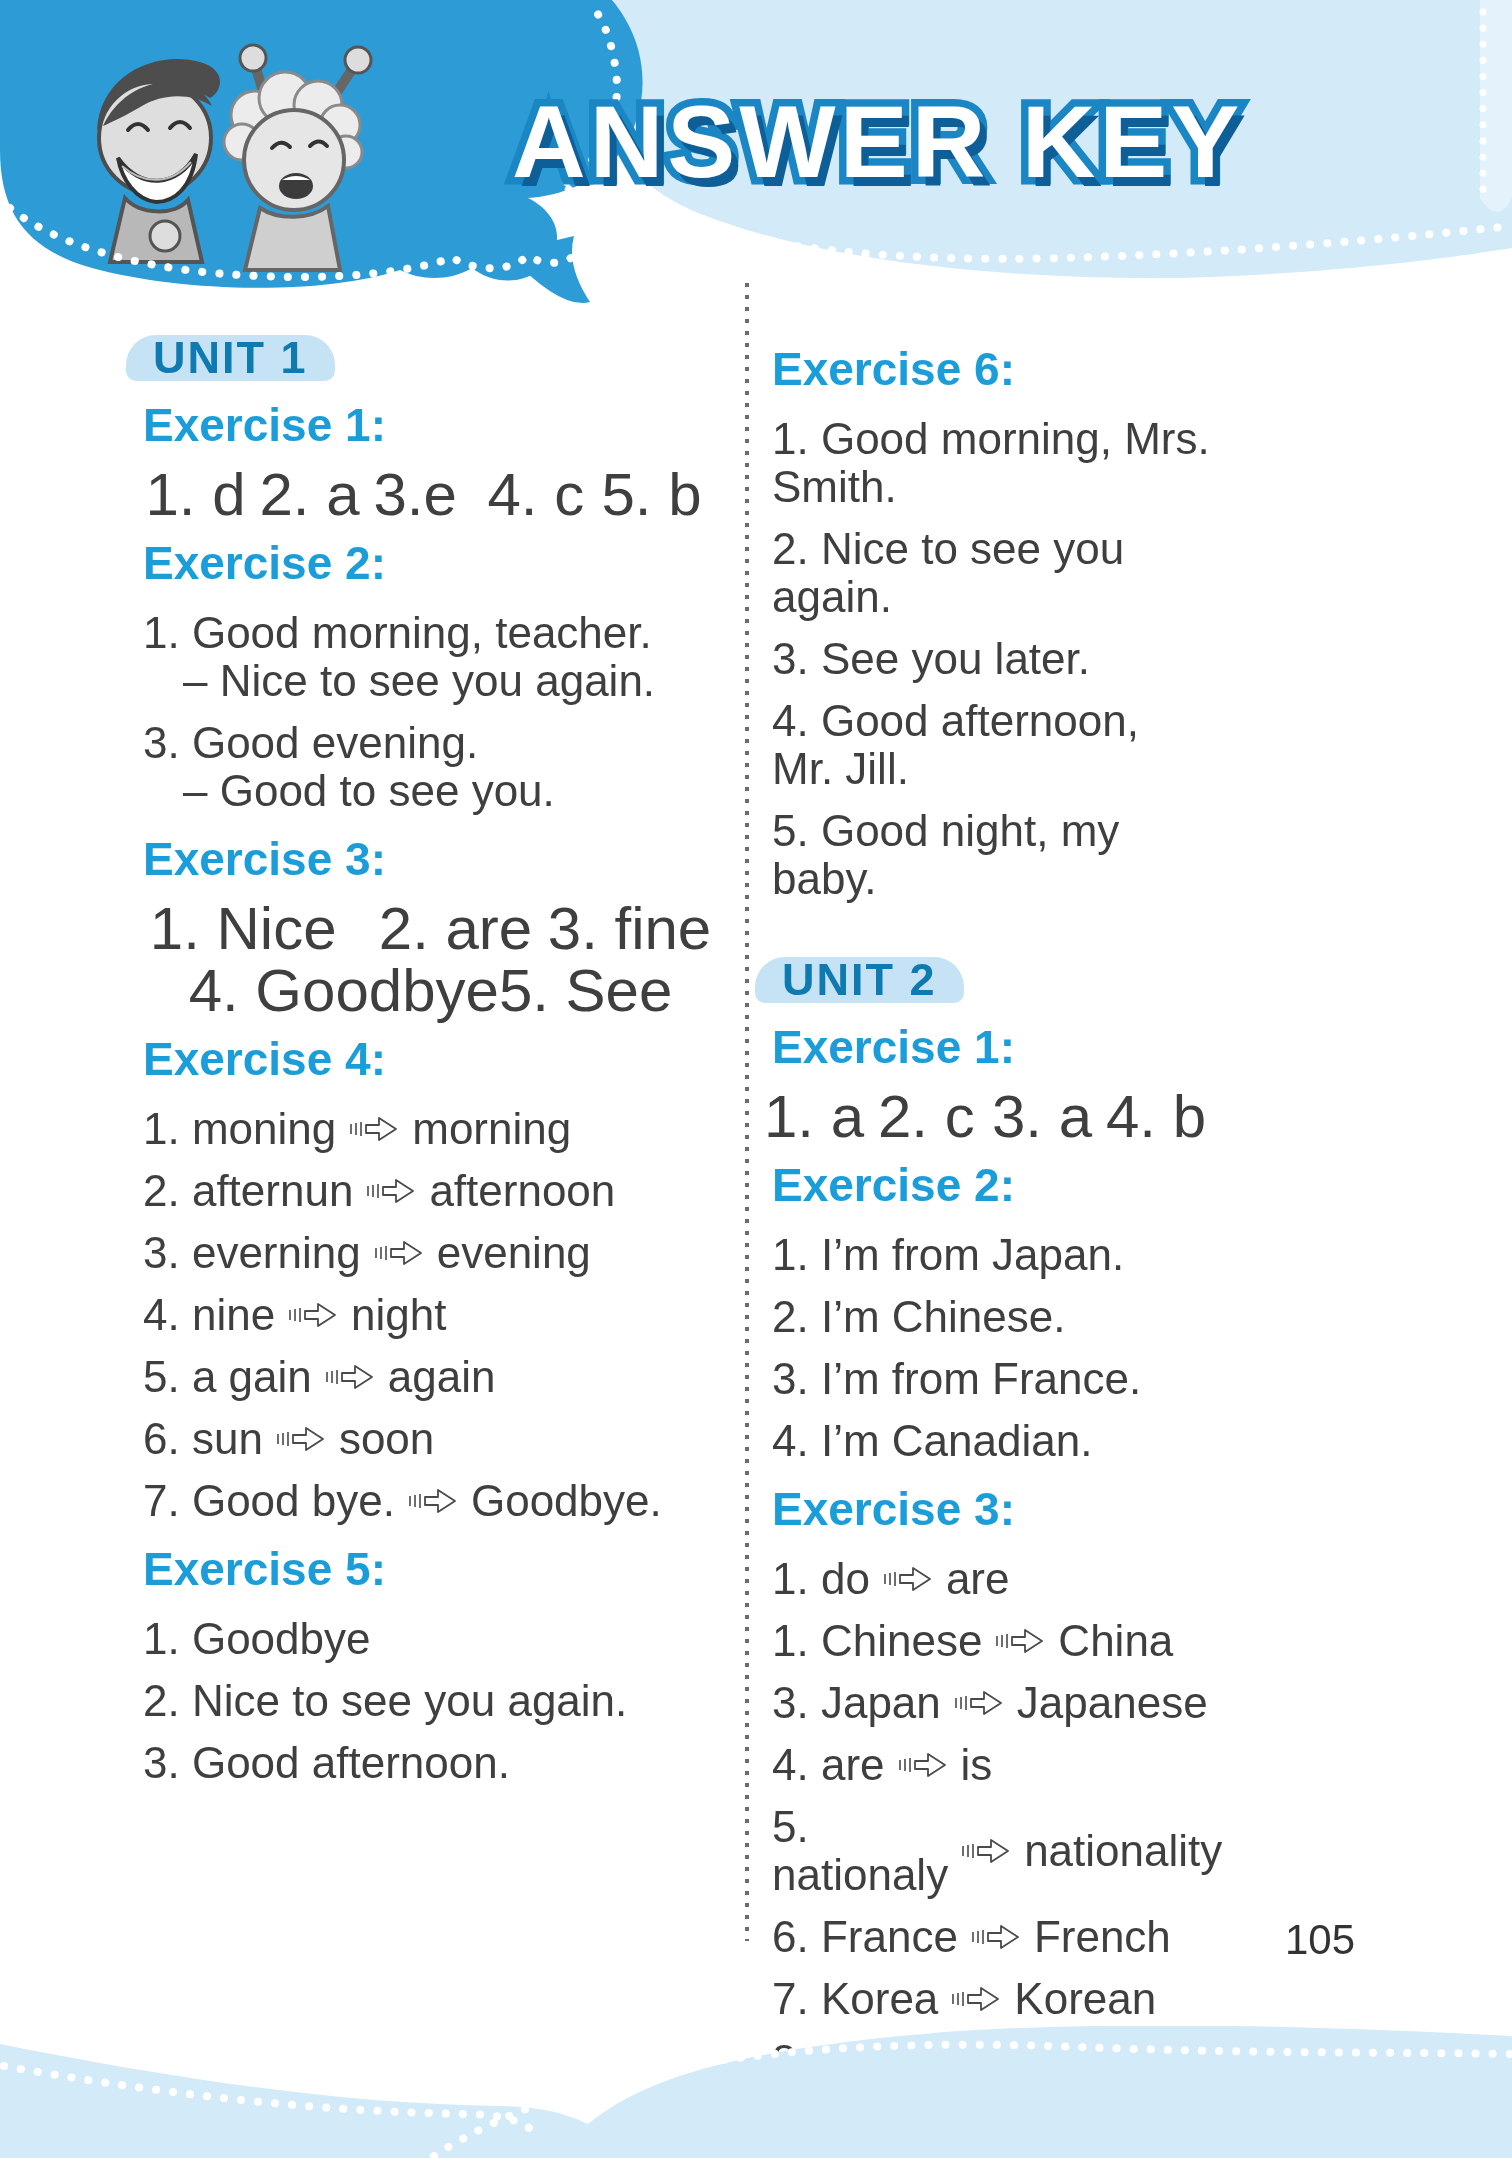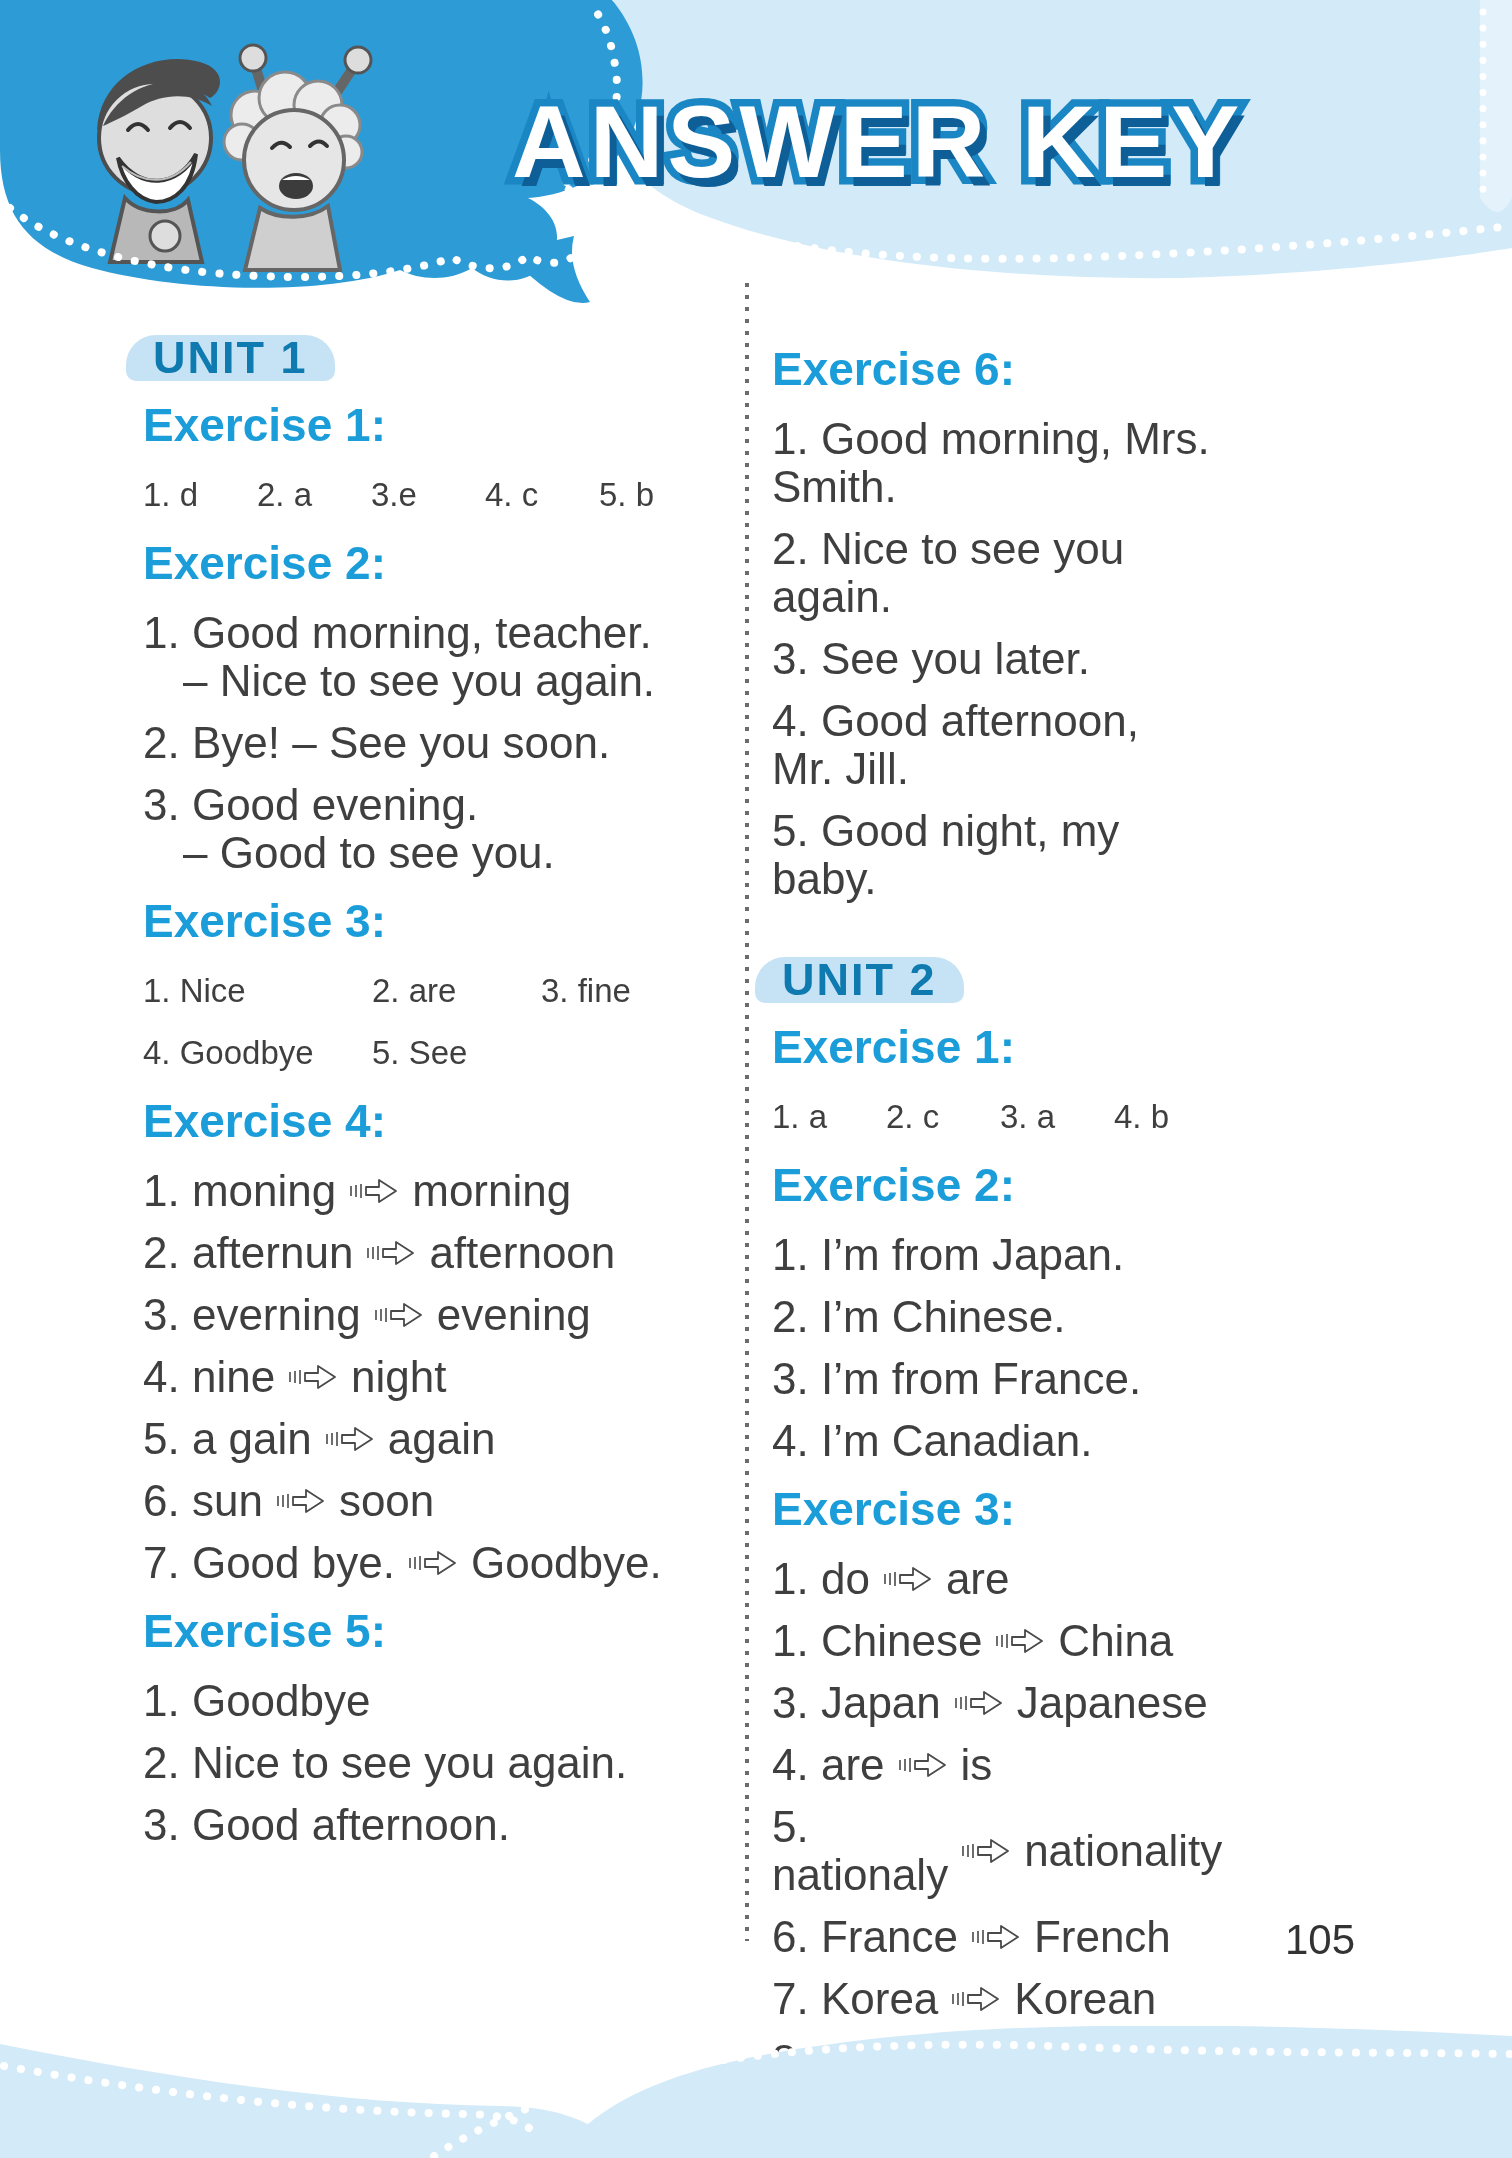--- a/index.html
+++ b/index.html
@@ -21,21 +21,21 @@
               margin:40px 0 0 -17px;min-width:96px;height:46px;padding:0 27px;
               background:var(--unit_bg,#c6e3f5);color:var(--unit_text,#0f7ab0);
               font-size:45px;font-weight:bold;letter-spacing:2px;
               border-radius:30px 30px 10px 10px;}
   .col > .unit-badge:first-child{margin-top:0;}
   .ex-heading{font-size:46px;line-height:52px;font-weight:bold;
               color:var(--heading_blue,#1b9dd9);margin:18px 0 20px 0;}
   .col > .ex-heading:first-child{margin-top:8px;}
   .item{font-size:44px;line-height:48px;margin-bottom:14px;}
   .item-sub{padding-left:40px;}
-  .answer-row{display:flex;font-size:33px;line-height:48px;margin-bottom:14px;}
+  .answer-row{display:flex;font-size:60px;line-height:48px;margin-bottom:14px;justify-content:center;}
   .answer-row.wide .cell:nth-child(1){min-width:229px;}
   .answer-row.wide .cell:nth-child(2){min-width:169px;}
   .answer-row.tight .cell{min-width:114px;}
   .correction{display:flex;align-items:center;}
   .arrow-icon{display:inline-flex;margin:0 12px;flex:0 0 auto;}
   
   .footer-svg{position:absolute;left:0;bottom:0;width:1512px;height:132px;display:block;}
   .page-number{position:absolute;left:1285px;top:1916px;font-size:42px;color:#333;z-index:3;}
 </style>
 </head>
@@ -110,22 +110,20 @@
       </div><div class="ex-heading">Exercise 1:</div><div class="answer-row tight">
         <span class="cell">1. d</span>
         <span class="cell">2. a</span>
         <span class="cell">3.e</span>
         <span class="cell">4. c</span>
         <span class="cell">5. b</span>
       </div><div class="ex-heading">Exercise 2:</div><div class="item">
         <div>1. Good morning, teacher.</div>
         <div class="item-sub">– Nice to see you again.</div>
       </div><div class="item">
-        <div>2. Bye! – See you soon.</div>
-      </div><div class="item">
         <div>3. Good evening.</div>
         <div class="item-sub">– Good to see you.</div>
       </div><div class="ex-heading">Exercise 3:</div><div class="answer-row wide">
         <span class="cell">1. Nice</span>
         <span class="cell">2. are</span>
         <span class="cell">3. fine</span>
       </div><div class="answer-row wide">
         <span class="cell">4. Goodbye</span>
         <span class="cell">5. See</span>
       </div><div class="ex-heading">Exercise 4:</div><div class="item correction">

